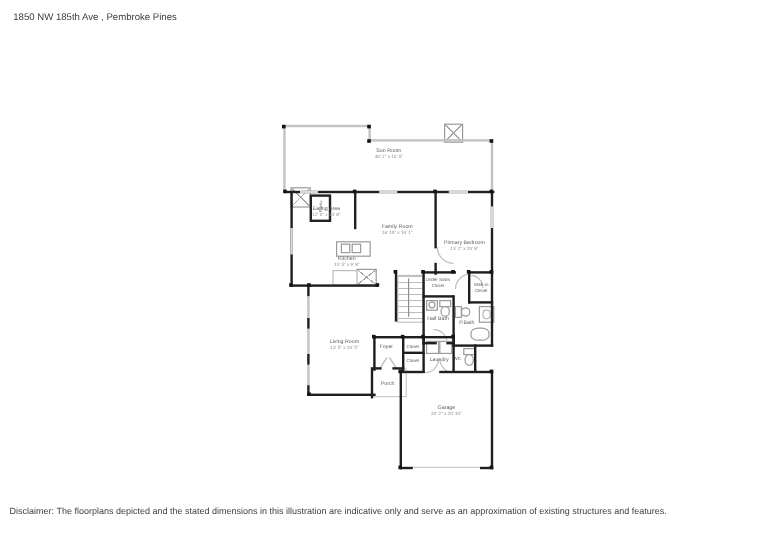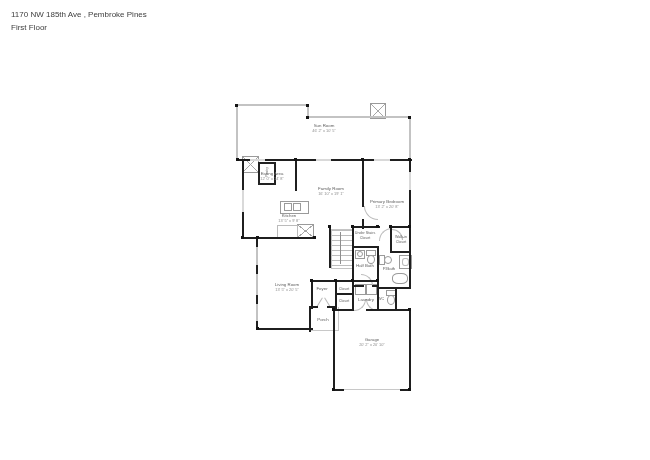--- a/index.html
+++ b/index.html
@@ -40,22 +40,21 @@
     background:repeating-linear-gradient(to bottom,#bdbdbd 0 1px,#ffffff 1px 5px);}
   .stairline{position:absolute;left:340px;top:232px;width:1px;height:32px;background:#8f8f8f;}
   .pantry{position:absolute;left:258px;top:162px;width:14px;height:19px;border:2px solid #222;background:#fff;}
   .pantry span{position:absolute;left:-3px;top:6px;font-size:3.4px;color:#777;transform:rotate(-90deg);display:block;width:20px;text-align:center;}
   .doorleaf{position:absolute;width:1px;height:11px;background:#b9b9b9;}
 </style>
 </head>
 <body>
 
 <div class="header">
-  <div>1170 NW 185th Ave , Pembroke Pines</div>
-  <div>First Floor</div>
+  <div>1850 NW 185th Ave , Pembroke Pines</div>
 </div>
 
 <div id="plan">
 
   <div class="boxx" style="left:370px;top:103px;width:14px;height:14px;"></div>
   <div class="boxx" style="left:242px;top:156px;width:15px;height:15px;"></div>
   <div class="boxx" style="left:297px;top:224px;width:15px;height:12px;"></div>
   <div class="pantry">
       <span>Pantry</span>
     </div>
@@ -229,13 +228,14 @@
     <div class="dot" style="left: 334px; top: 279px;"></div>
     <div class="dot" style="left: 351px; top: 279px;"></div>
     <div class="dot" style="left: 376px; top: 279px;"></div>
     <div class="dot" style="left: 332px; top: 308px;"></div>
     <div class="dot" style="left: 408px; top: 308px;"></div>
     <div class="dot" style="left: 332px; top: 388px;"></div>
     <div class="dot" style="left: 408px; top: 388px;"></div>
   </div>
 
 <div class="disclaimer">
+  <div>Disclaimer: The floorplans depicted and the stated dimensions in this illustration are indicative only and serve as an approximation of existing structures and features.</div>
 </div>
 
 </body></html>

